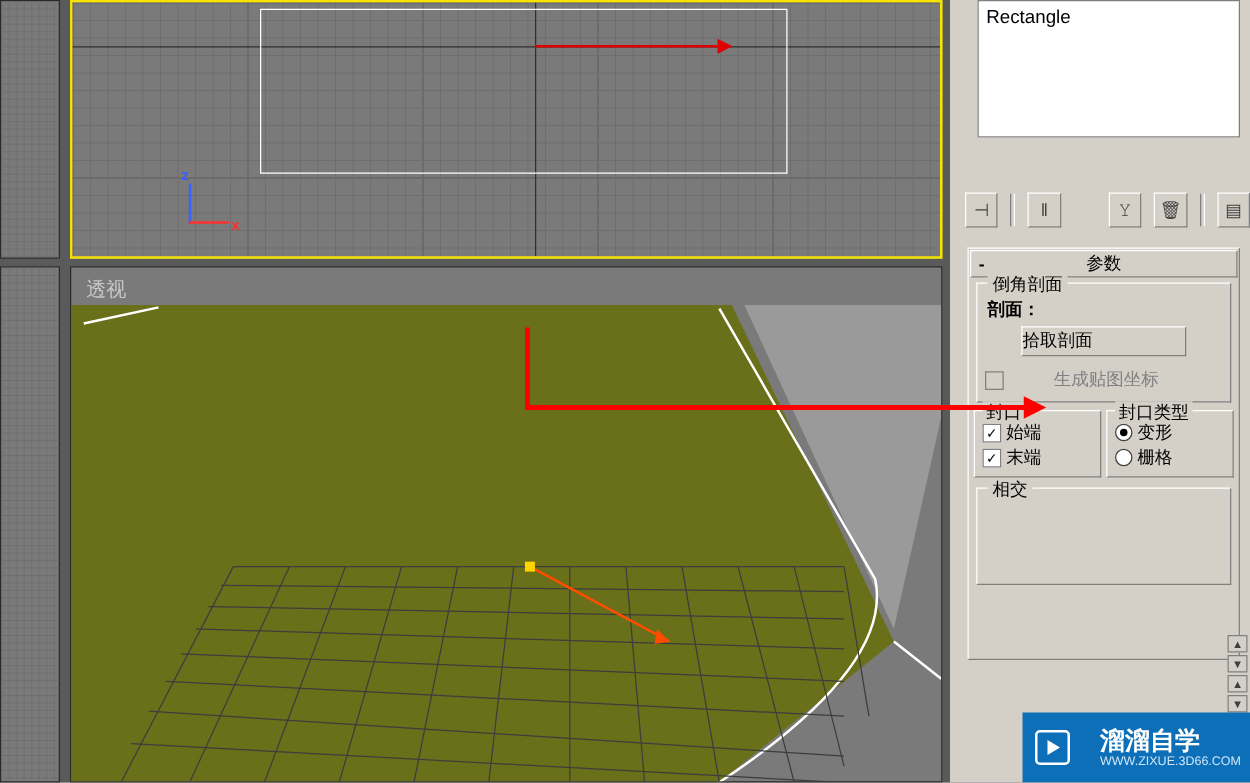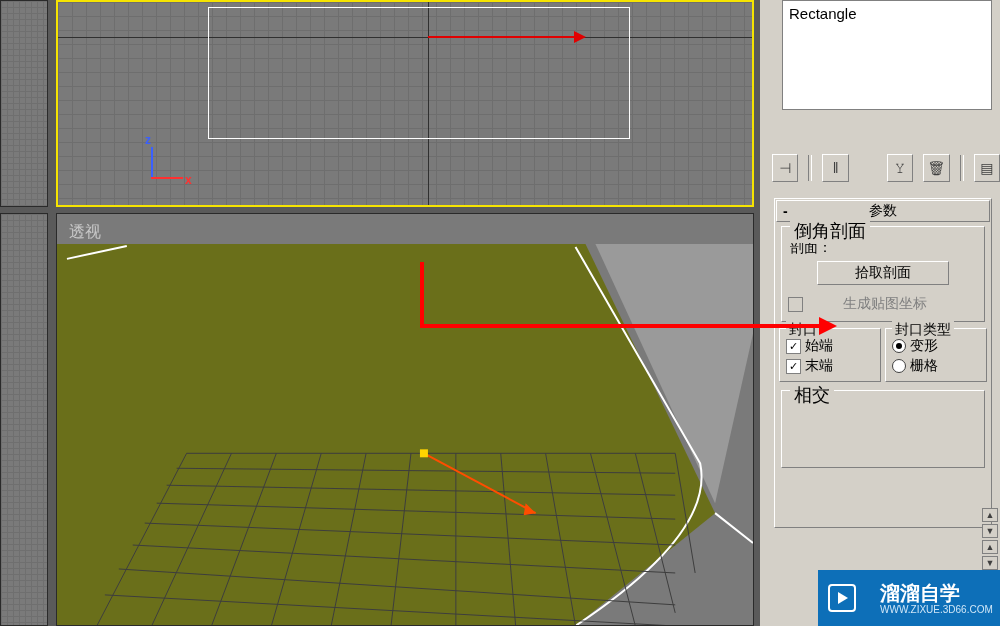--- a/index.html
+++ b/index.html
@@ -192,30 +192,30 @@
     margin:4px 6px;
     padding:4px 6px 6px 6px;
     position:relative;
     background:#d4d0c8;
   }
   .group > .glabel{
     position:absolute;
     top:-8px;left:8px;
     background:#d4d0c8;
     padding:0 4px;
-    font-size:18px;
+    font-size:14px;
   }
 
   .pick-btn{
     display:block;
     margin:4px auto 2px auto;
     width:130px;
     height:22px;
     line-height:20px;
-    text-align:center;
+    text-align:left;
     border:1px solid #808080;
     border-top-color:#fff;border-left-color:#fff;
     background:#d4d0c8;
     font-size:14px;
   }
 
   .check-row{
     display:flex;align-items:center;gap:4px;
     font-size:14px;
     margin:4px 0 2px 0;
@@ -416,21 +416,21 @@
   </div>
 
   <div class="rollout params">
     <div class="rollout-header">
       <span class="minus">-</span>
       <span class="title">参数</span>
     </div>
 
     <div class="group" style="padding-top:10px;">
       <span class="glabel">倒角剖面</span>
-      <div style="font-size:14px;margin:2px 0 2px 2px;">剖面：</div>
+      <div style="font-size:14px;margin:2px 0 2px 2px;font-weight:bold;">剖面：</div>
       <div class="pick-btn">拾取剖面</div>
       <div class="check-row disabled" style="margin-top:10px;">
         <span class="chkbox disabled"></span>
         <span>生成贴图坐标</span>
       </div>
     </div>
 
     <div class="twocol">
       <div class="group2">
         <span class="glabel">封口</span>

